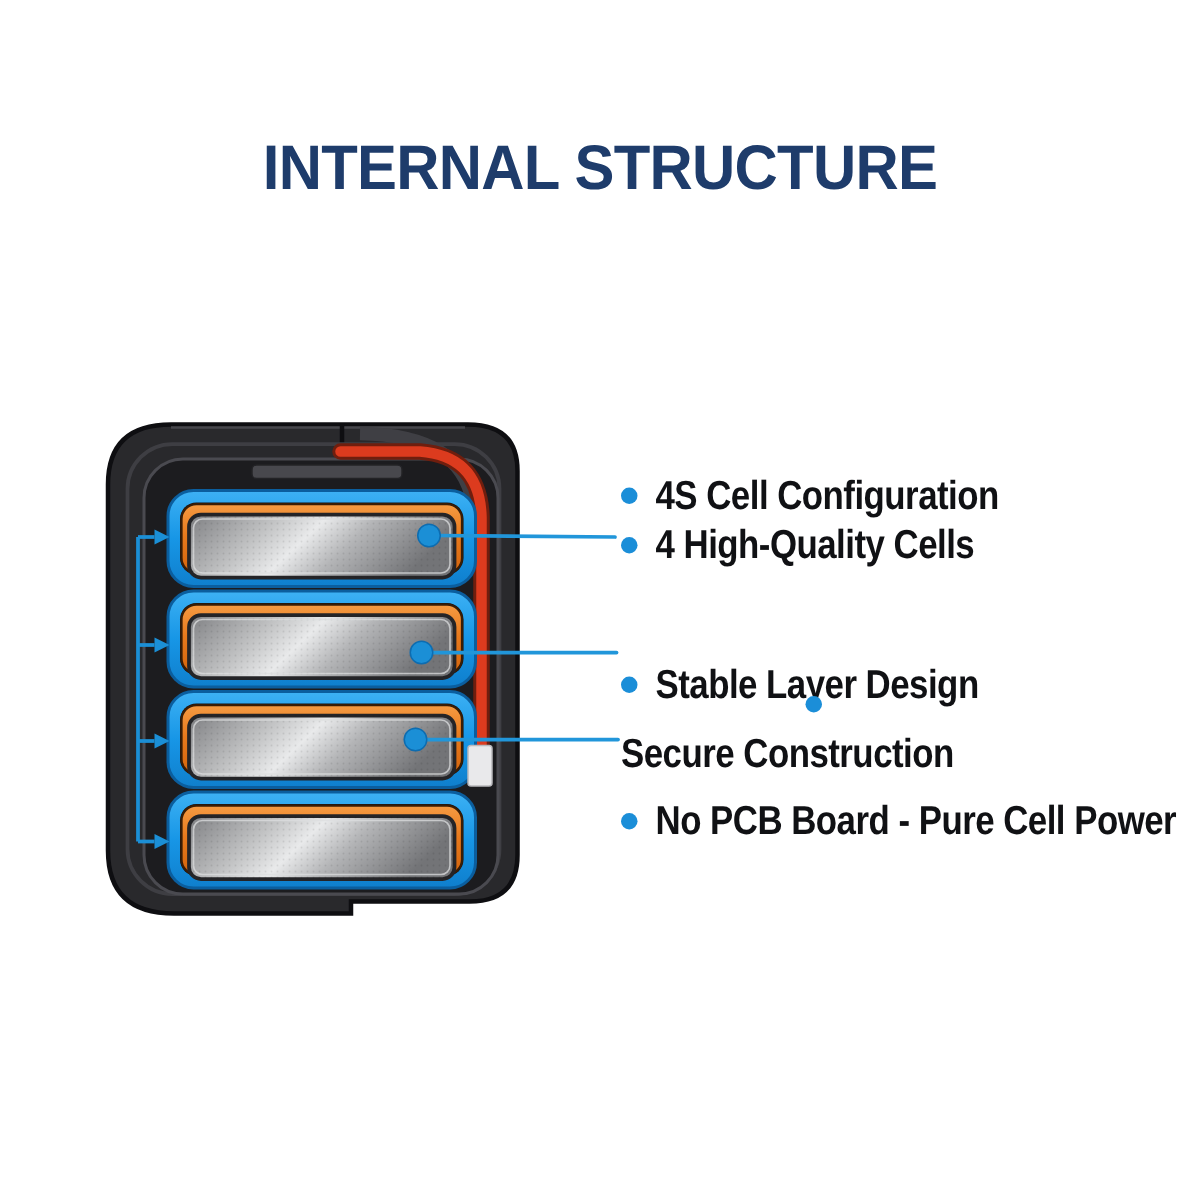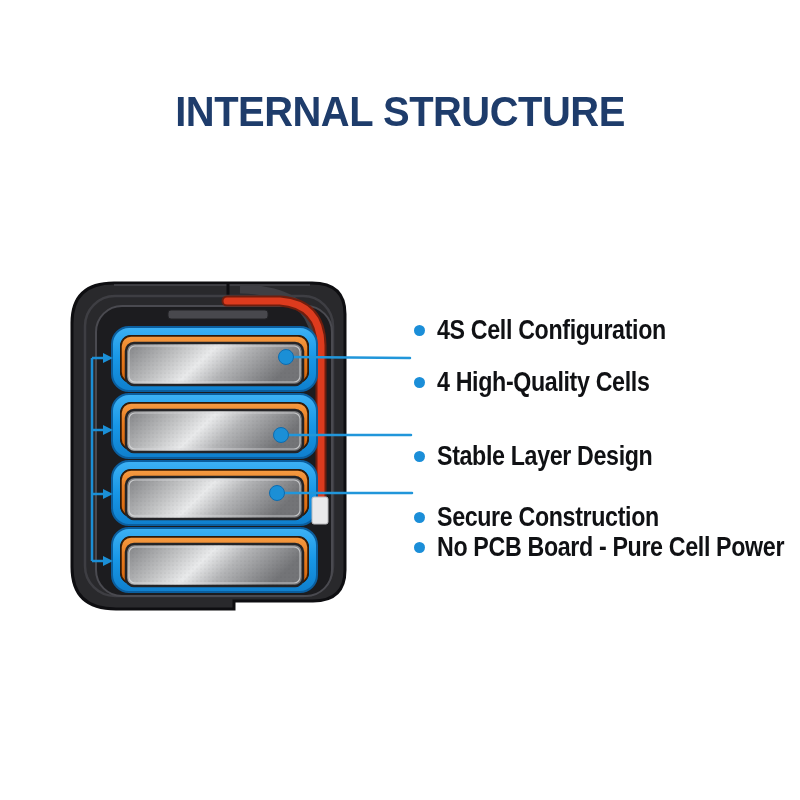--- a/index.html
+++ b/index.html
@@ -26,23 +26,23 @@
   .callout-row .bullet{
     width:11px;height:11px;border-radius:50%;
     background:#1b8ed8;flex:0 0 auto;
   }
   .callout-row .txt{
     font-size:27px;font-weight:bold;color:#101114;
     letter-spacing:-0.4px;
     transform:scaleX(0.86);transform-origin:left center;
   }
   .row-1{top:313px;}
-  .row-2{top:365px;}
+  .row-2{top:346px;}
   .row-3{top:439px;}
-  .row-4{top:500px;}
+  .row-4{top:464px;flex-direction:column;}
   .row-5{top:530px;}
 </style>
 </head>
 <body>
 
 <div class="page-title">INTERNAL STRUCTURE</div>
 
 <svg class="diagram-svg" width="800" height="800" viewBox="0 0 800 800">
   <defs>
     <linearGradient id="gradBlue" x1="0" y1="0" x2="0" y2="1">

